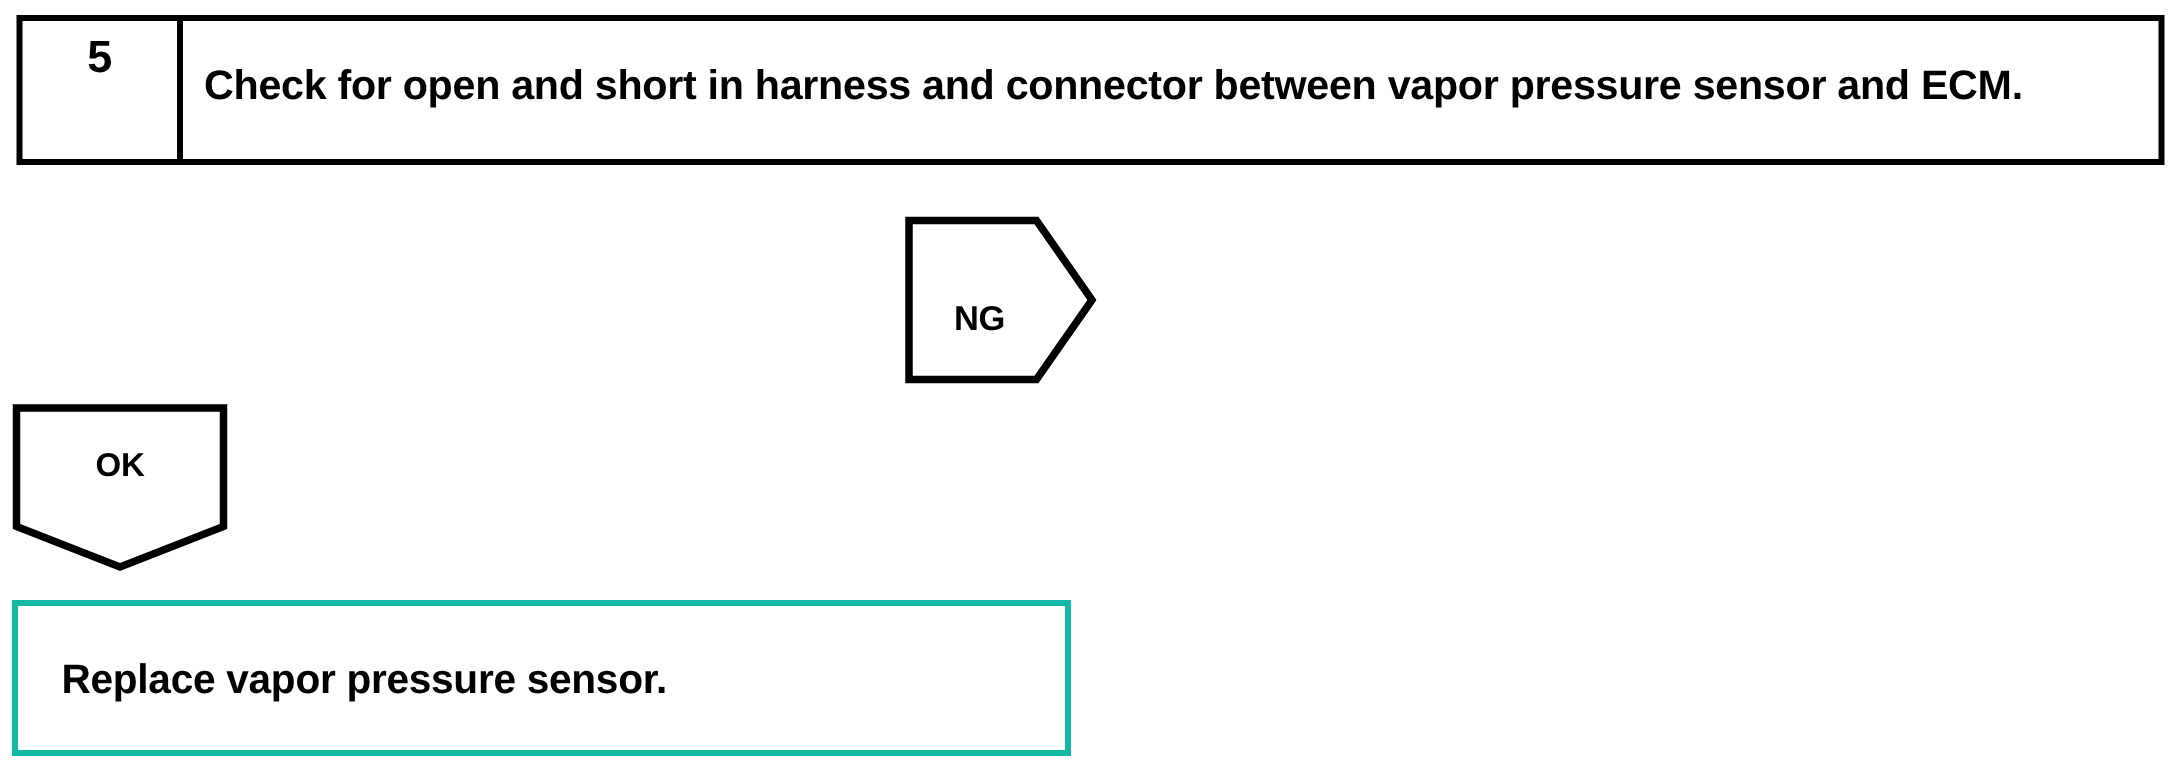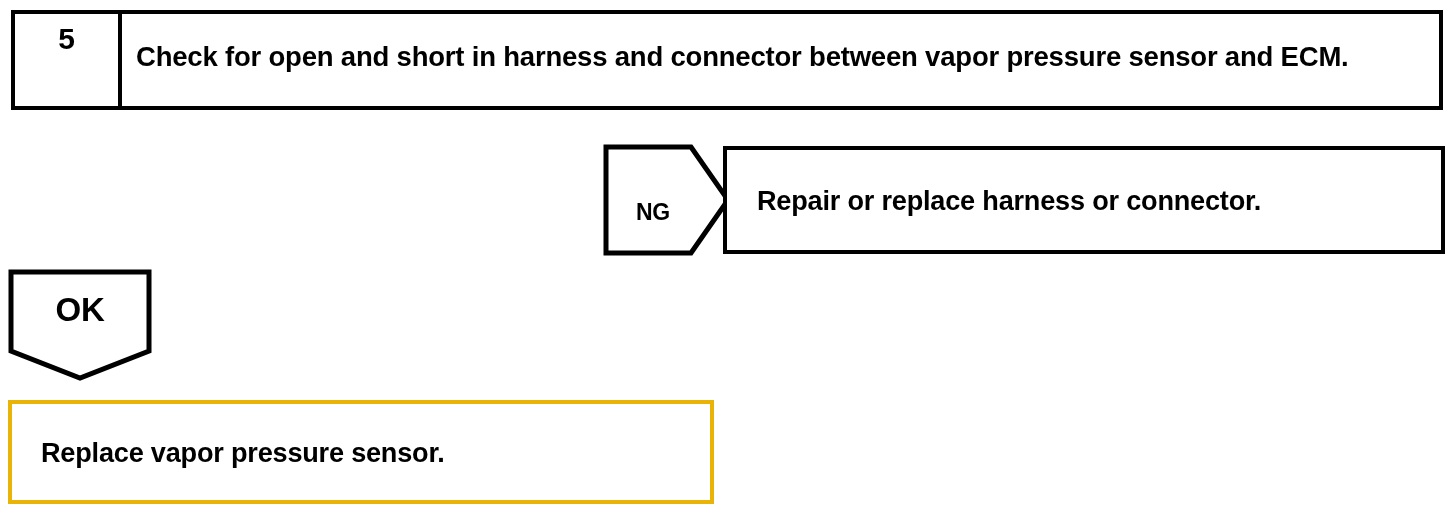--- a/index.html
+++ b/index.html
@@ -129,34 +129,34 @@
   .ok-arrow svg { display: block; }
   .ok-label {
     position: absolute;
     left: 8px;
     top: 269px;
     width: 144px;
     height: 84px;
     display: flex;
     align-items: center;
     justify-content: center;
-    font-size: 33px;
+    font-size: 22px;
     font-weight: bold;
     letter-spacing: -0.2px;
     padding-bottom: 2px;
     box-sizing: border-box;
   }
 
   .ok-result-box {
     position: absolute;
     left: 8px;
     top: 400px;
     width: 706px;
     height: 104px;
-    border: 4px solid #eab308;
+    border: 4px solid #14b8a6;
     box-sizing: border-box;
     background: #fff;
     display: flex;
     align-items: center;
     padding-left: 29px;
   }
   .ok-result-text {
     font-size: 27.5px;
     font-weight: bold;
     letter-spacing: -0.2px;
@@ -179,23 +179,20 @@
     </div>
   </div>
 
   <div class="ng-arrow">
     <svg width="128" height="112" viewBox="0 0 128 112" xmlns="http://www.w3.org/2000/svg">
       <polygon points="3,3 88,3 125,56 88,109 3,109" fill="#ffffff" stroke="#000000" stroke-width="5" stroke-linejoin="miter"></polygon>
     </svg>
   </div>
   <div class="ng-label">NG</div>
 
-  <div class="ng-result-box">
-    <span class="ng-result-text">Repair or replace harness or connector.</span>
-  </div>
 
   <div class="ok-arrow">
     <svg width="144" height="112" viewBox="0 0 144 112" xmlns="http://www.w3.org/2000/svg">
       <polygon points="3,3 141,3 141,82 72,109 3,82" fill="#ffffff" stroke="#000000" stroke-width="5" stroke-linejoin="miter"></polygon>
     </svg>
   </div>
   <div class="ok-label">OK</div>
 
   <div class="ok-result-box">
     <span class="ok-result-text">Replace vapor pressure sensor.</span>

